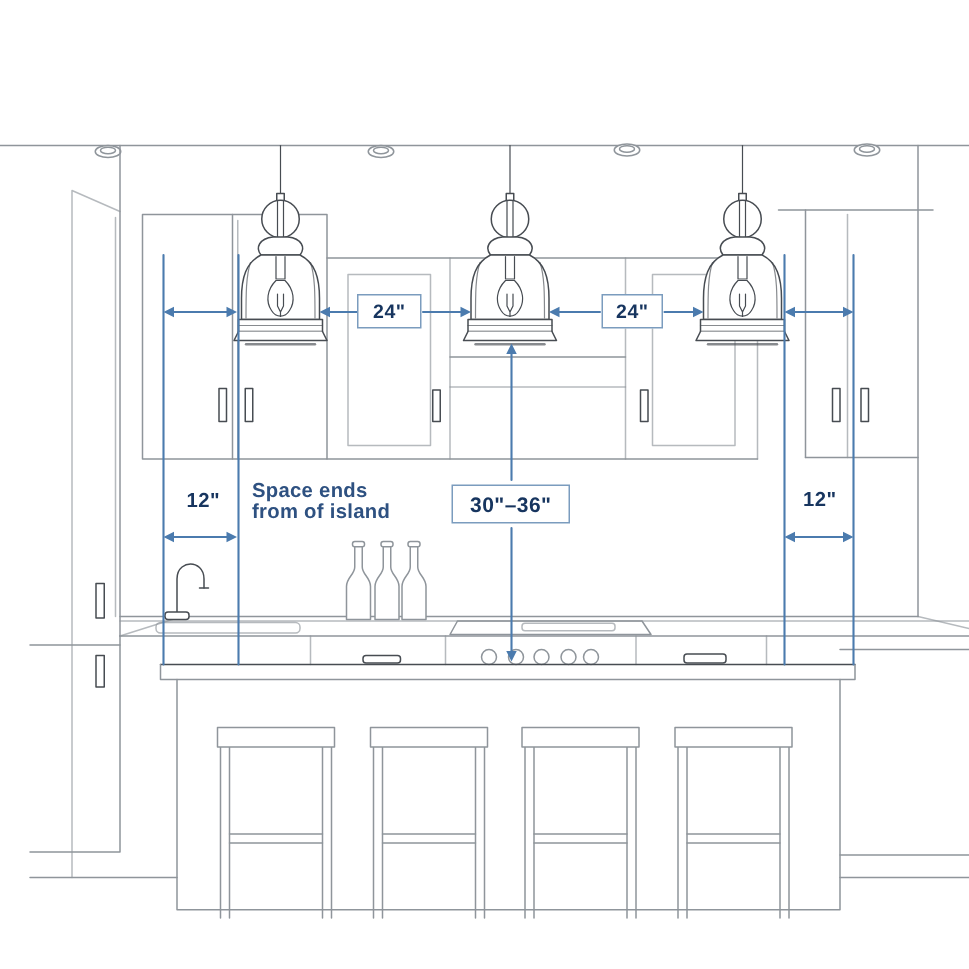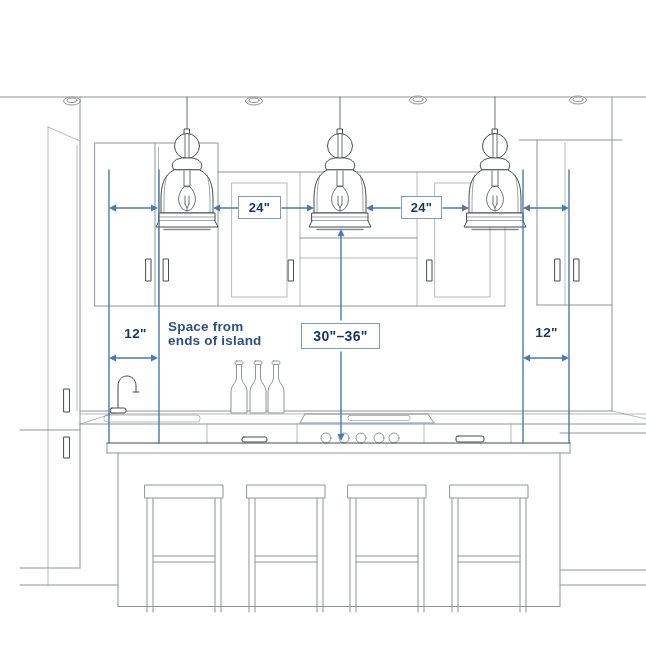--- a/index.html
+++ b/index.html
@@ -256,17 +256,17 @@
 
 <div class="dim-box" style="left:401px;top:196px;width:41px;height:23px;">24"</div>
 
 <div class="dim-box" style="left:301px;top:323px;width:79px;height:26px;font-size:14px;">30"–36"</div>
 
 <div class="dim-label" style="left:119px;top:326px;width:33px;">12"</div>
 
 <div class="dim-label" style="left:530px;top:325px;width:33px;">12"</div>
 
 <div class="note" style="left:168px;top:320px;">
-  <span>Space from</span>
-  <span>ends of island</span>
+  <span>Space ends</span>
+  <span>from of island</span>
 </div>
 
 </div>
 
 </body></html>

